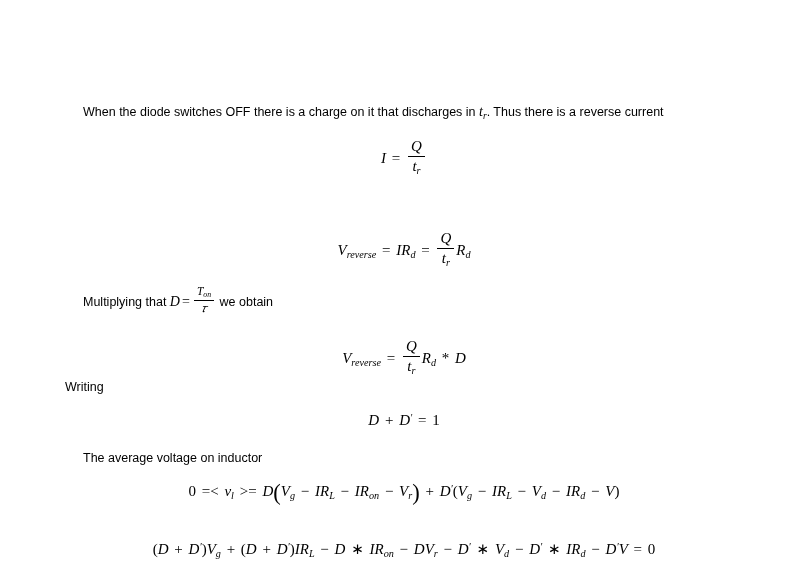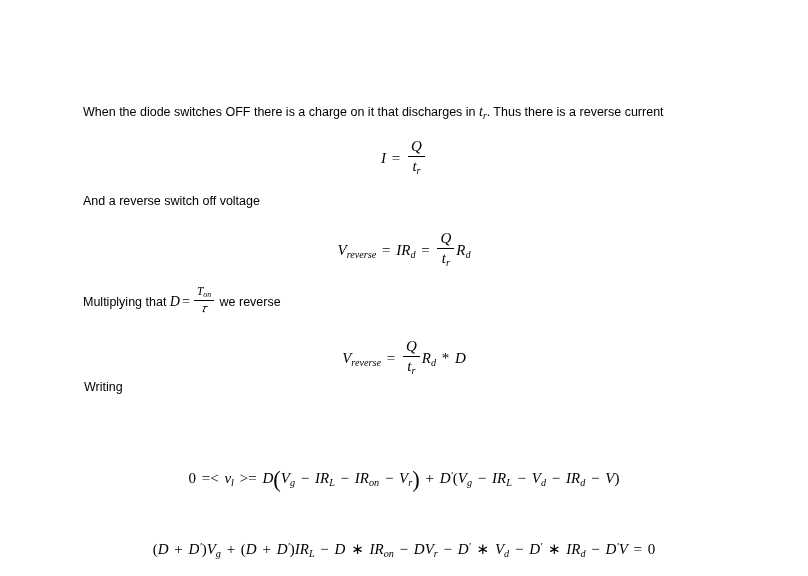--- a/index.html
+++ b/index.html
@@ -110,53 +110,60 @@
 
   <div class="eq" style="top:138px;">
     <span class="mi">I</span>
     <span class="mo">=</span>
     <span class="frac">
       <span class="num mi">Q</span>
       <span class="den"><span class="mi">t</span><span class="sub">r</span></span>
     </span>
   </div>
 
-  <div class="para" style="left:83px; top:193px;">And a reverse switch off voltage</div>
 
   <div class="eq" style="top:230px;">
     <span><span class="mi">V</span><span class="sub">reverse</span></span>
     <span class="mo">=</span>
     <span class="mi">I</span><span><span class="mi">R</span><span class="sub">d</span></span>
     <span class="mo">=</span>
     <span class="frac">
       <span class="num mi">Q</span>
       <span class="den"><span class="mi">t</span><span class="sub">r</span></span>
     </span><span><span class="mi">R</span><span class="sub">d</span></span>
   </div>
 
   <div class="para" style="left:83px; top:285px;">
-    <span>Multiplying that </span><span class="eq-inline"><span class="mi">D</span><span class="mo">=</span><span class="frac small"><span class="num"><span class="mi">T</span><span class="sub">on</span></span><span class="den mi">𝜏</span></span></span><span> we reverse</span>
+    <span>Multiplying that </span><span class="eq-inline"><span class="mi">D</span><span class="mo">=</span><span class="frac small"><span class="num"><span class="mi">T</span><span class="sub">on</span></span><span class="den mi">𝜏</span></span></span><span> we obtain</span>
   </div>
 
   <div class="eq" style="top:338px;">
     <span><span class="mi">V</span><span class="sub">reverse</span></span>
     <span class="mo">=</span>
     <span class="frac">
       <span class="num mi">Q</span>
       <span class="den"><span class="mi">t</span><span class="sub">r</span></span>
     </span><span><span class="mi">R</span><span class="sub">d</span></span>
     <span class="mo">*</span>
     <span class="mi">D</span>
   </div>
 
-  <div class="para" style="left:84px; top:379px;">Writing</div>
-
-
-
-  <div class="eq" style="top:470px;">
+  <div class="para" style="left:65px; top:379px;">Writing</div>
+
+  <div class="eq" style="top:412px;">
+    <span class="mi">D</span>
+    <span class="mo">+</span>
+    <span><span class="mi">D</span><span class="sub-up">'</span></span>
+    <span class="mo">=</span>
+    <span class="mn">1</span>
+  </div>
+
+  <div class="para" style="left:83px; top:450px;">The average voltage on inductor</div>
+
+  <div class="eq" style="top:483px;">
     <span class="mn">0</span>
     <span class="mo">=&lt;</span>
     <span class="mi">v</span><span class="sub">l</span>
     <span class="mo">&gt;=</span>
     <span class="mi">D</span><span class="bigparen">(</span><span class="mi">V</span><span class="sub">g</span>
     <span class="mo">−</span>
     <span class="mi">I</span><span class="mi">R</span><span class="sub">L</span>
     <span class="mo">−</span>
     <span class="mi">I</span><span class="mi">R</span><span class="sub">on</span>
     <span class="mo">−</span>

